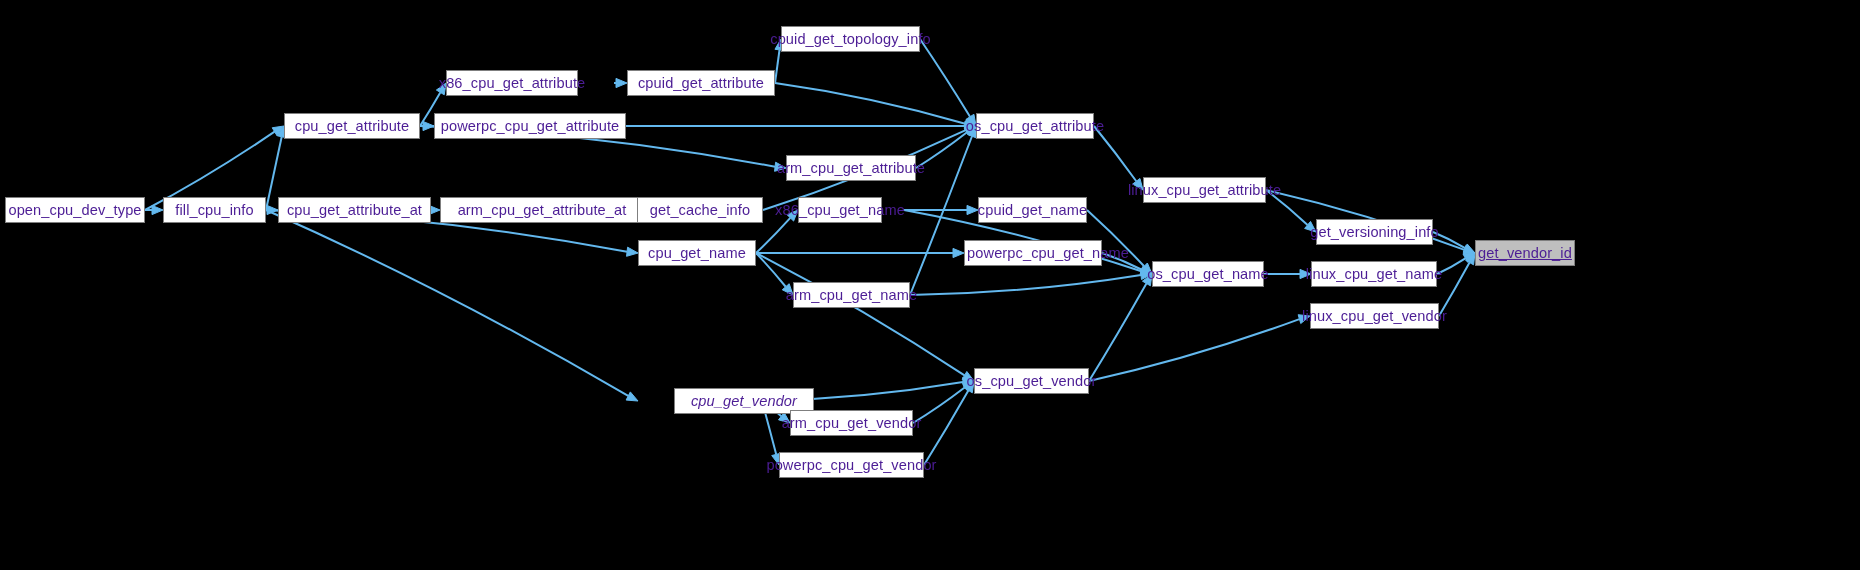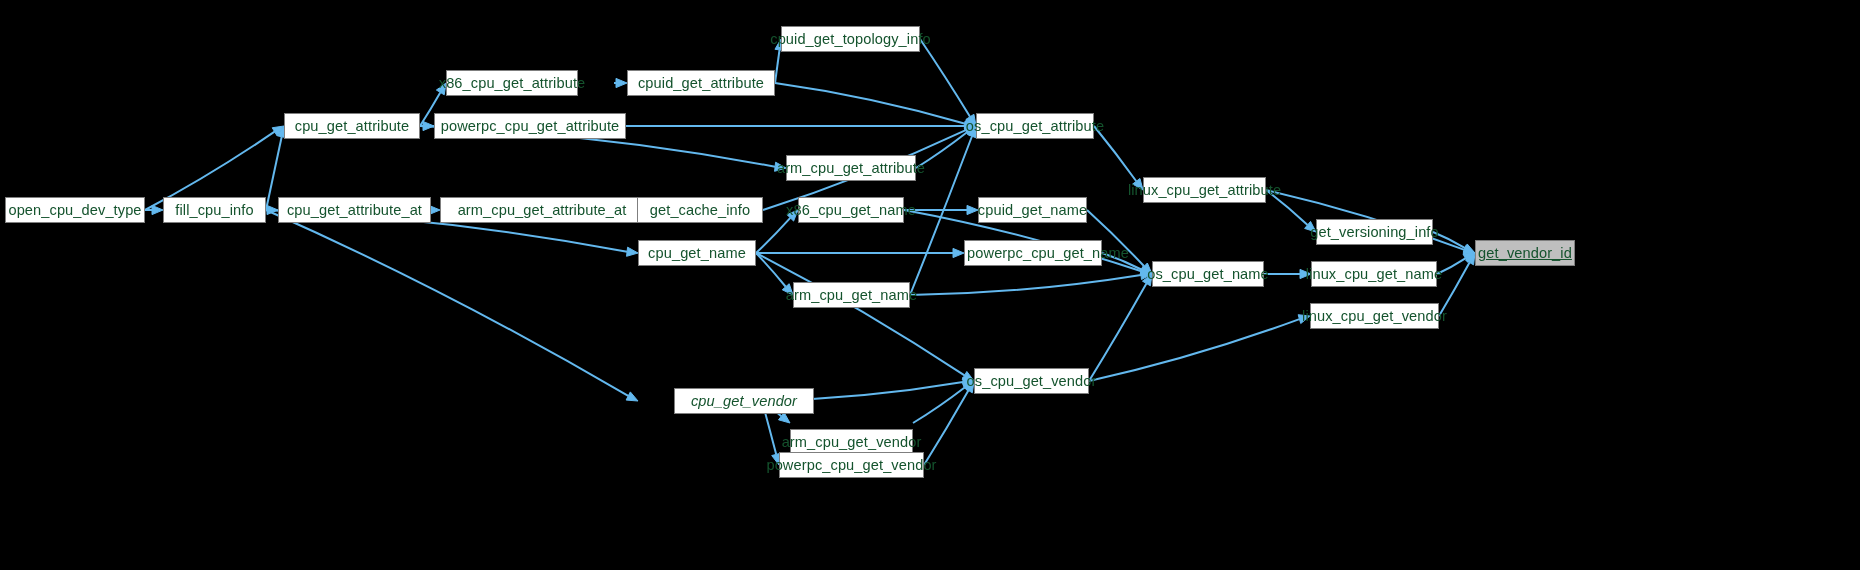--- a/index.html
+++ b/index.html
@@ -20,21 +20,21 @@
     left: 0;
     top: 0;
     width: 1860px;
     height: 570px;
   }
   .node {
     position: absolute;
     box-sizing: border-box;
     background: #ffffff;
     border: 1px solid #7f7f7f;
-    color: #14532d;
+    color: #4c1d95;
     font-size: 14.6px;
     line-height: 1;
     display: flex;
     align-items: center;
     justify-content: center;
     white-space: nowrap;
     padding: 0 7px;
     height: 26px;
     letter-spacing: 0.1px;
   }
@@ -178,27 +178,27 @@
       </div>
       <div class="node" style="left: 674px; top: 388px; width: 140px; font-style: italic;">
         <span>cpu_get_vendor</span>
       </div>
       <div class="node" style="left: 781px; top: 26px; width: 139px;">
         <span>cpuid_get_topology_info</span>
       </div>
       <div class="node" style="left: 786px; top: 155px; width: 130px;">
         <span>arm_cpu_get_attribute</span>
       </div>
-      <div class="node" style="left: 798px; top: 197px; width: 106px;">
+      <div class="node" style="left: 798px; top: 197px; width: 84px;">
         <span>x86_cpu_get_name</span>
       </div>
       <div class="node" style="left: 793px; top: 282px; width: 117px;">
         <span>arm_cpu_get_name</span>
       </div>
-      <div class="node" style="left: 790px; top: 410px; width: 123px; margin-top: 19px;">
+      <div class="node" style="left: 790px; top: 410px; width: 123px;">
         <span>arm_cpu_get_vendor</span>
       </div>
       <div class="node" style="left: 779px; top: 452px; width: 145px;">
         <span>powerpc_cpu_get_vendor</span>
       </div>
       <div class="node" style="left: 976px; top: 113px; width: 118px; align-items: center;">
         <span>os_cpu_get_attribute</span>
       </div>
       <div class="node" style="left: 978px; top: 197px; width: 109px;">
         <span>cpuid_get_name</span>

